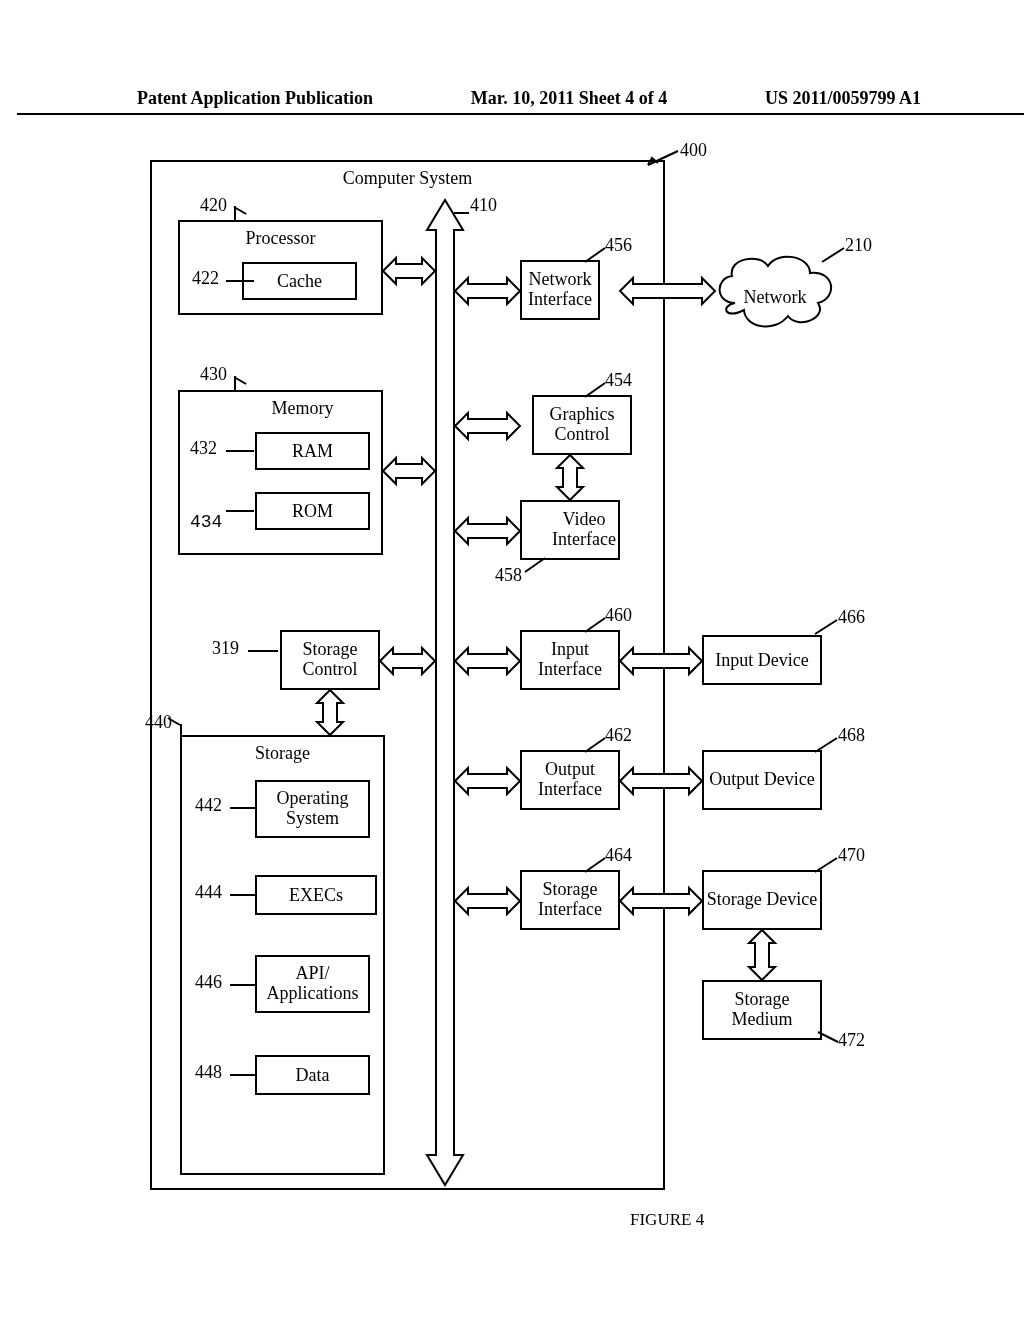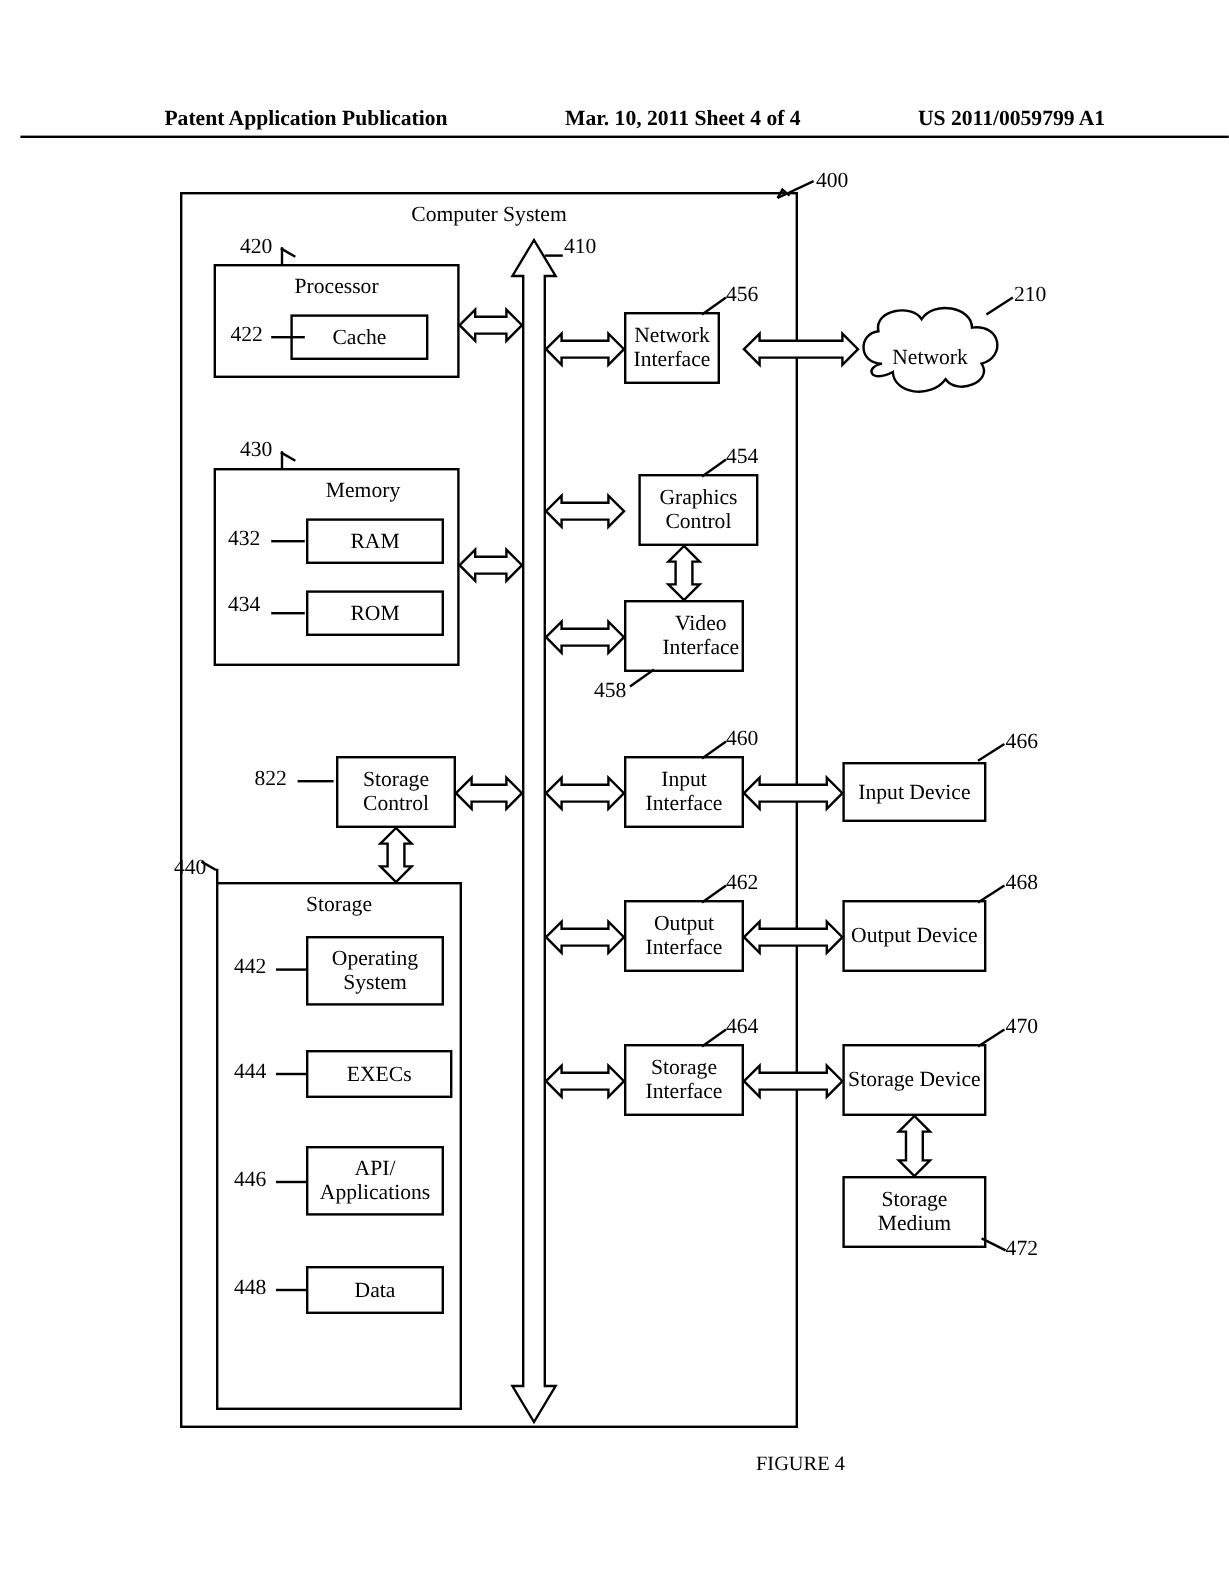--- a/index.html
+++ b/index.html
@@ -245,24 +245,24 @@
   <span class="label" style="left:192px; top:128px;">422</span>
   <div class="leader" style="left:226px; top:140px; width:28px; height:2px;"></div>
 
   <span class="label" style="left:200px; top:224px;">430</span>
   <div class="leader" style="left:234px; top:236px; width:2px; height:14px;"></div>
   <div class="leader" style="left:234px; top:236px; width:14px; height:2px; transform:rotate(30deg); transform-origin:left;"></div>
 
   <span class="label" style="left:190px; top:298px;">432</span>
   <div class="leader" style="left:226px; top:310px; width:28px; height:2px;"></div>
 
-  <span class="label" style="left:190px; top:353px;">434</span>
+  <span class="label" style="left:190px; top:372px;font-family:Liberation Mono, monospace;">434</span>
   <div class="leader" style="left:226px; top:370px; width:28px; height:2px;"></div>
 
-  <span class="label" style="left:212px; top:498px;">822</span>
+  <span class="label" style="left:212px; top:498px;">319</span>
   <div class="leader" style="left:248px; top:510px; width:30px; height:2px;"></div>
 
   <span class="label" style="left:145px; top:572px;">440</span>
   <div class="leader" style="left:180px; top:584px; width:2px; height:12px;"></div>
   <div class="leader" style="left:180px; top:584px; width:14px; height:2px; transform:rotate(210deg); transform-origin:left;"></div>
 
   <span class="label" style="left:195px; top:655px;">442</span>
   <div class="leader" style="left:230px; top:667px; width:25px; height:2px;"></div>
 
   <span class="label" style="left:195px; top:742px;">444</span>

